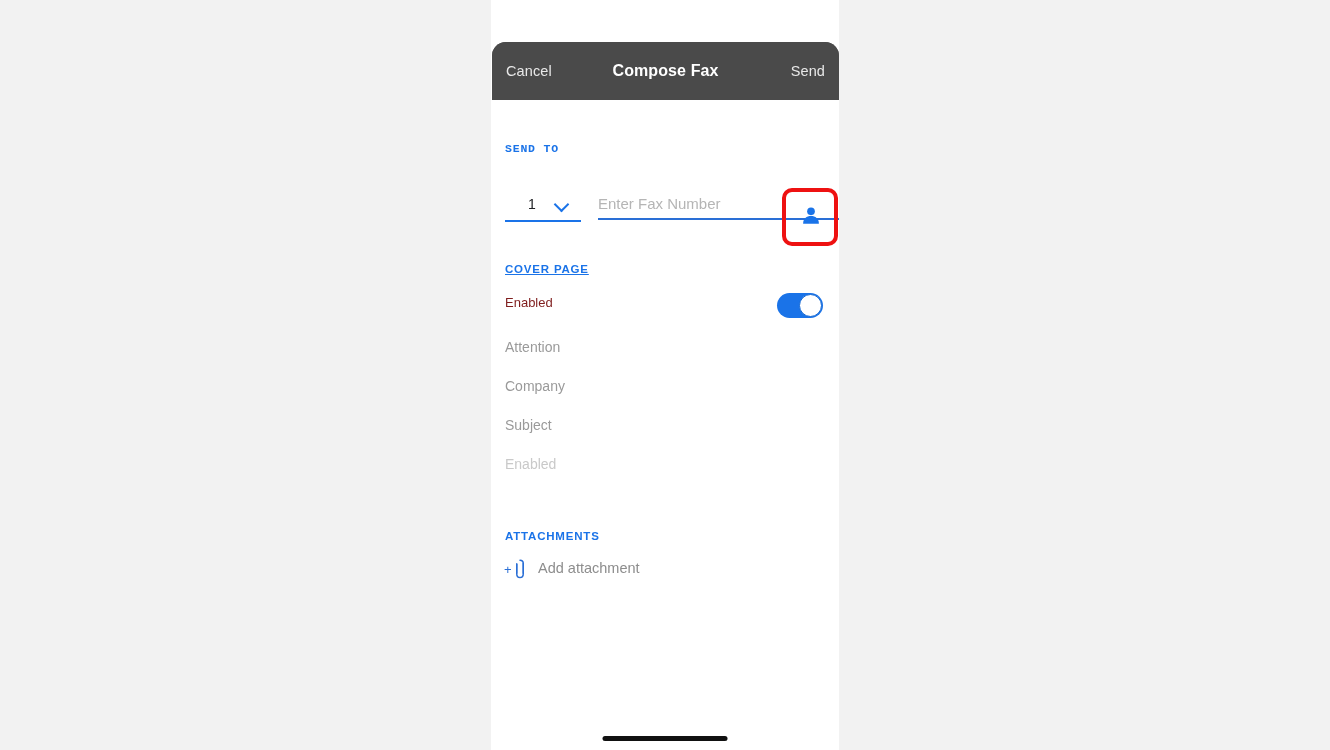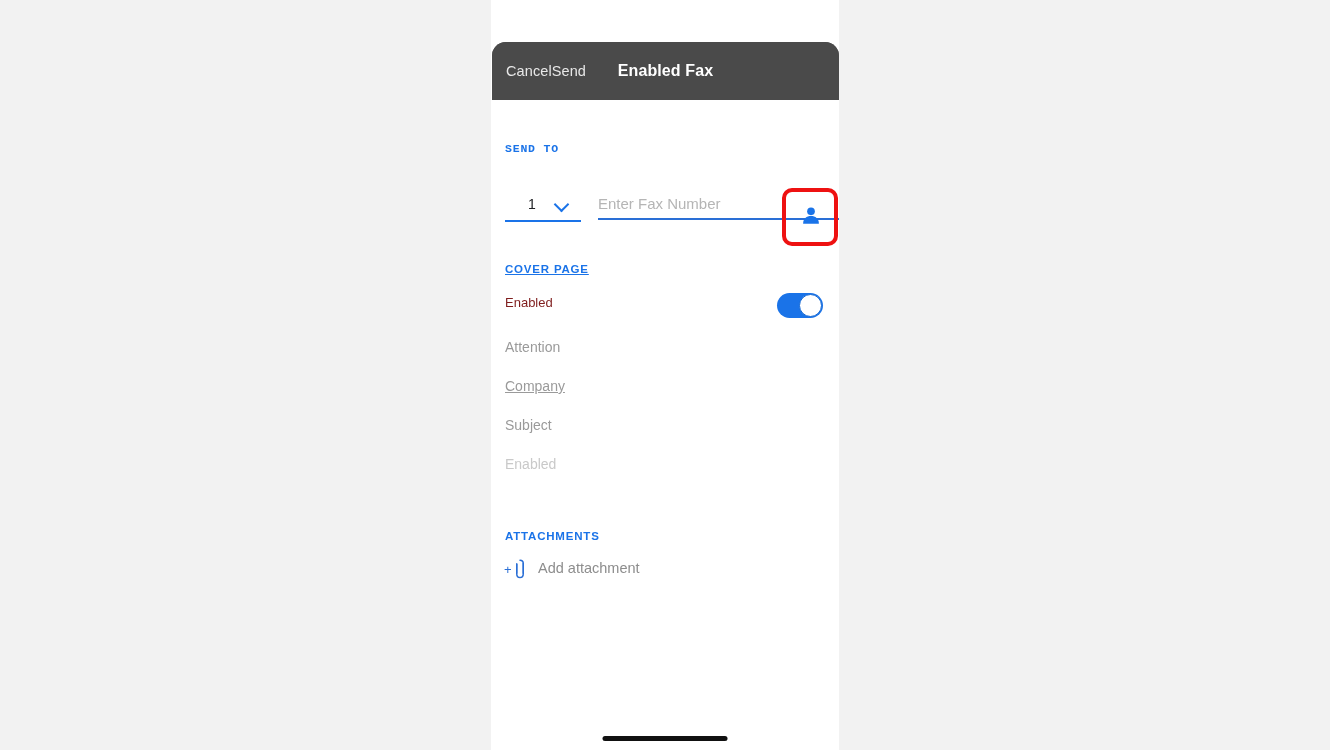--- a/index.html
+++ b/index.html
@@ -47,20 +47,21 @@
     box-sizing: border-box;
   }
   .nav-inner {
     position: absolute;
     left: 0;
     top: 0;
     width: 100%;
     height: 58px;
     display: flex;
     align-items: center;
+    justify-content: space-between;
     padding: 16px 14px;
     box-sizing: border-box;
   }
   .nav-btn {
     color: #e8e8e8;
     font-size: 14.5px;
     letter-spacing: 0.1px;
     white-space: nowrap;
     cursor: pointer;
   }
@@ -282,21 +283,21 @@
 <div id="phone-frame">
 
   <div class="status-bar"></div>
 
   <div class="nav-shoulder left"></div>
   <div class="nav-shoulder right"></div>
 
   <div class="nav-bar">
     <div class="nav-inner">
       <div class="nav-btn">Cancel</div>
-      <div class="nav-title">Enabled Fax</div>
+      <div class="nav-title">Compose Fax</div>
       <div class="nav-btn">Send</div>
     </div>
   </div>
 
   <div class="content">
 
     <div class="section-label" style="top:42px;font-family:Liberation Mono, monospace;">SEND TO</div>
 
     <div class="sendto-row">
       <div class="count-select">
@@ -317,21 +318,21 @@
     <div class="section-label" style="top:163px;text-decoration:underline;">COVER PAGE</div>
 
     <div class="toggle-row">
       <div class="enabled-label">Enabled</div>
       <div class="toggle">
         <div class="toggle-knob"></div>
       </div>
     </div>
 
     <div class="field-line field-dark" style="top:239px;">Attention</div>
-    <div class="field-line field-dark" style="top:278px;text-decoration:underline;">Company</div>
+    <div class="field-line field-dark" style="top:278px;">Company</div>
     <div class="field-line field-dark" style="top:317px;">Subject</div>
     <div class="field-line field-light" style="top:356px;">Enabled</div>
 
     <div class="section-label" style="top:430px;">ATTACHMENTS</div>
 
     <div class="attach-row">
       <span class="plus-sign">+</span>
       <svg class="clip-icon" viewBox="0 0 16 22">
         <path d="M8 1.4 C10.1 1.4 11.6 2.9 11.6 5 L11.6 16.2 C11.6 18.9 10.0 20.4 8 20.4 C6.0 20.4 4.4 18.9 4.4 16.2 L4.4 5.6" fill="none" stroke="#2a6fd6" stroke-width="1.6" stroke-linecap="round"></path>
         <path d="M4.4 5.6 L4.4 15.6" fill="none" stroke="#2a6fd6" stroke-width="1.6" stroke-linecap="round"></path>

